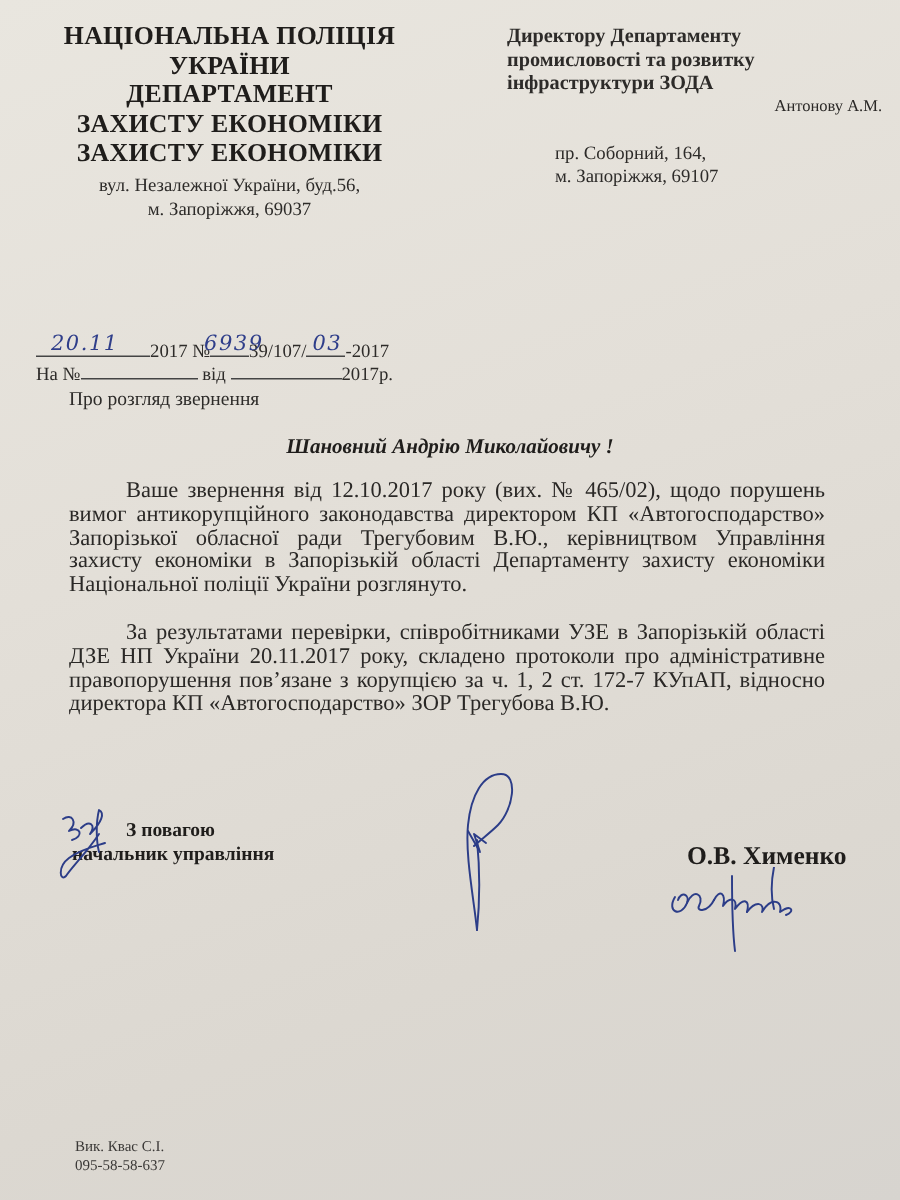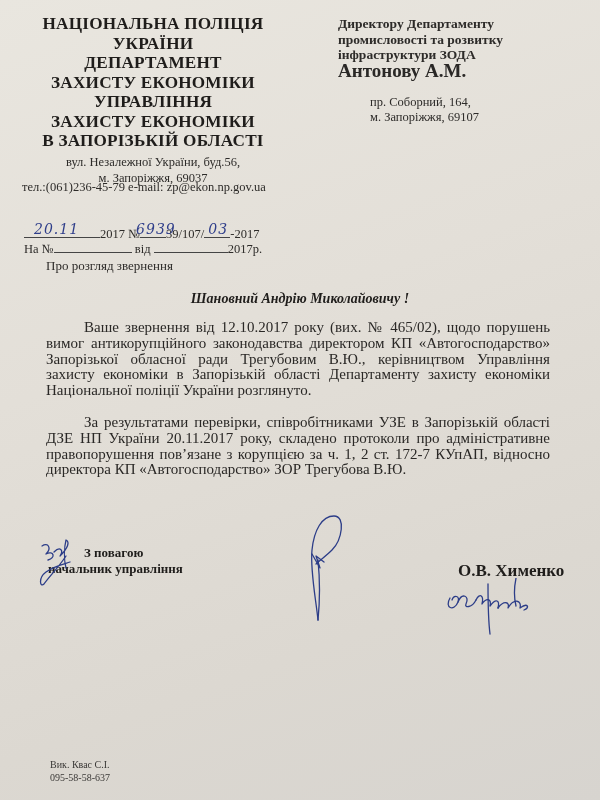--- a/index.html
+++ b/index.html
@@ -30,21 +30,21 @@
   }
   .hand {
     position: absolute; bottom: 0; font-family: "DejaVu Serif", serif;
     font-style: italic; color: #2f3e8a; font-size: 14px; letter-spacing: 1px;
     white-space: nowrap;
   }
   .header-right {
     position: absolute; left: 338px; top: 16px; width: 250px;
   }
   .rcpt-line { font-size: 13.5px; line-height: 15.6px; color: #2d2b29; font-weight: bold; }
-  .rcpt-name { font-weight: bold; font-size: 19px; line-height: 16px; }
+  .rcpt-name { font-weight: normal; font-size: 11px; line-height: 16px; text-align: right; }
   .rcpt-addr { font-size: 12.5px; line-height: 15.5px; color: #2d2b29; margin-left: 32px; }
   .subject {
     position: absolute; left: 46px; top: 258px; font-size: 13px; color: #2d2b29;
   }
   .salutation {
     position: absolute; left: 0; right: 0; top: 291px; text-align: center;
     font-weight: bold; font-style: italic; font-size: 14px; color: #1f1d1b;
   }
   .body-text {
     position: absolute; left: 46px; width: 504px; font-size: 15px;
@@ -70,28 +70,25 @@
 </head>
 <body>
 
 <div class="page">
 
   <div class="header-left">
     <div class="org-line">НАЦІОНАЛЬНА ПОЛІЦІЯ</div>
     <div class="org-line">УКРАЇНИ</div>
     <div class="org-line">ДЕПАРТАМЕНТ</div>
     <div class="org-line">ЗАХИСТУ ЕКОНОМІКИ</div>
-    <div class="org-line">УПРАВЛІННЯ</div>
     <div class="org-line">ЗАХИСТУ ЕКОНОМІКИ</div>
-    <div class="org-line">В ЗАПОРІЗЬКІЙ ОБЛАСТІ</div>
     <div class="addr-line" style="margin-top:3px">вул. Незалежної України, буд.56,</div>
     <div class="addr-line">м. Запоріжжя, 69037</div>
   </div>
 
-  <div class="reg-line" style="top:180px; left:22px;">тел.:(061)236-45-79  e-mail: zp@ekon.np.gov.ua</div>
 
   <div class="reg-line" style="top:197px;">
     <span class="blank" style="width:76px">
       <span class="hand" style="left:10px">20.11</span>
     </span><span>2017</span>
     <span>№</span><span class="blank" style="width:26px"><span class="hand" style="left:-4px">6939</span></span><span>39/107/</span><span class="blank" style="width:26px"><span class="hand" style="left:4px">03</span></span><span>-2017</span>
   </div>
 
   <div class="reg-line" style="top:212px;">
     <span>На №</span><span class="blank" style="width:78px"></span>

